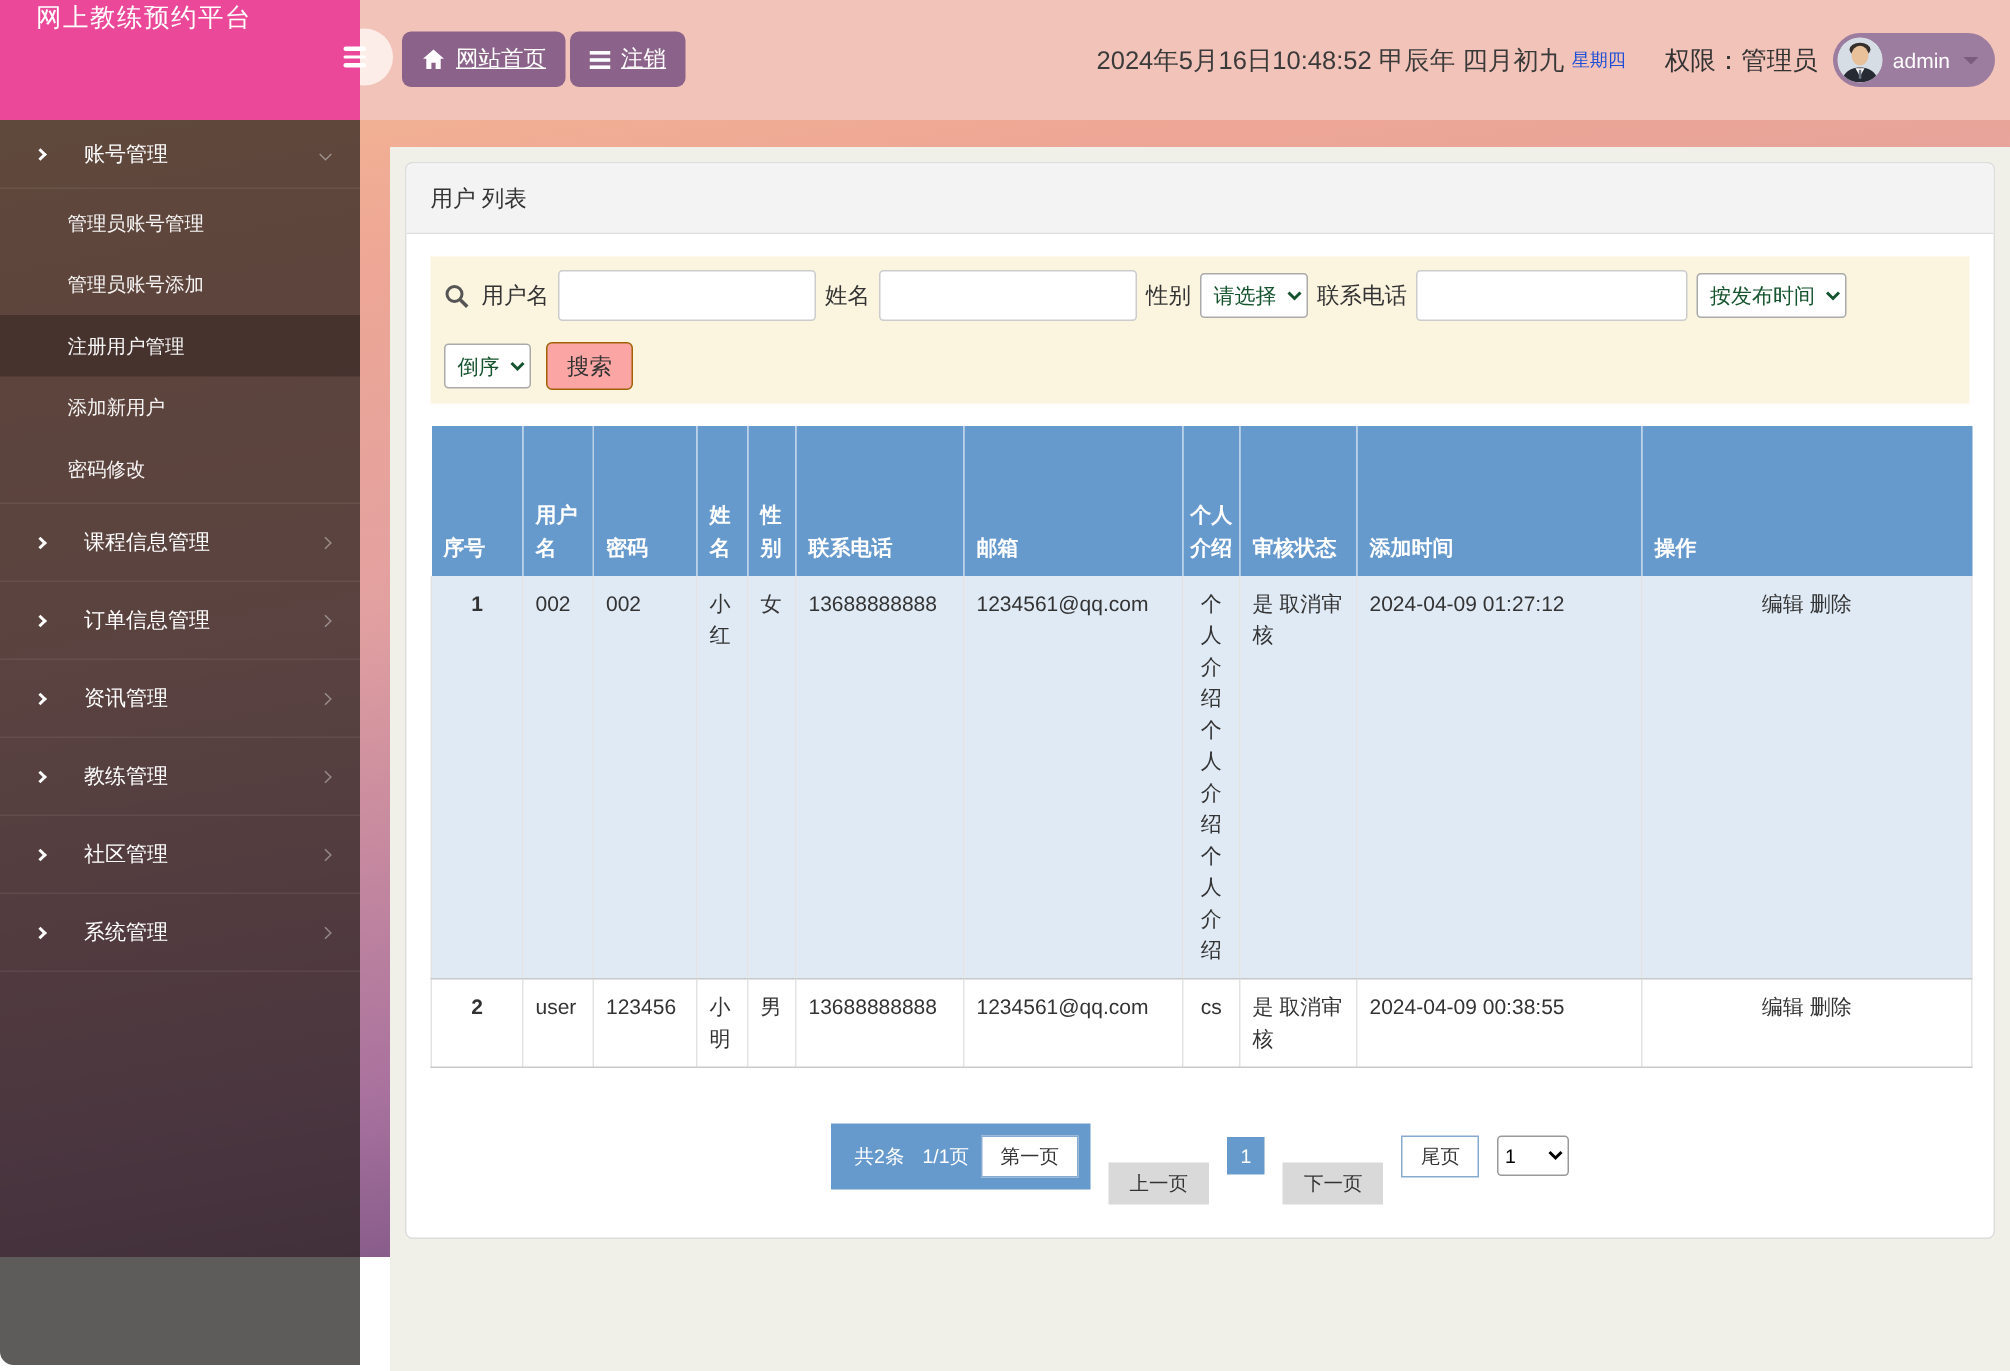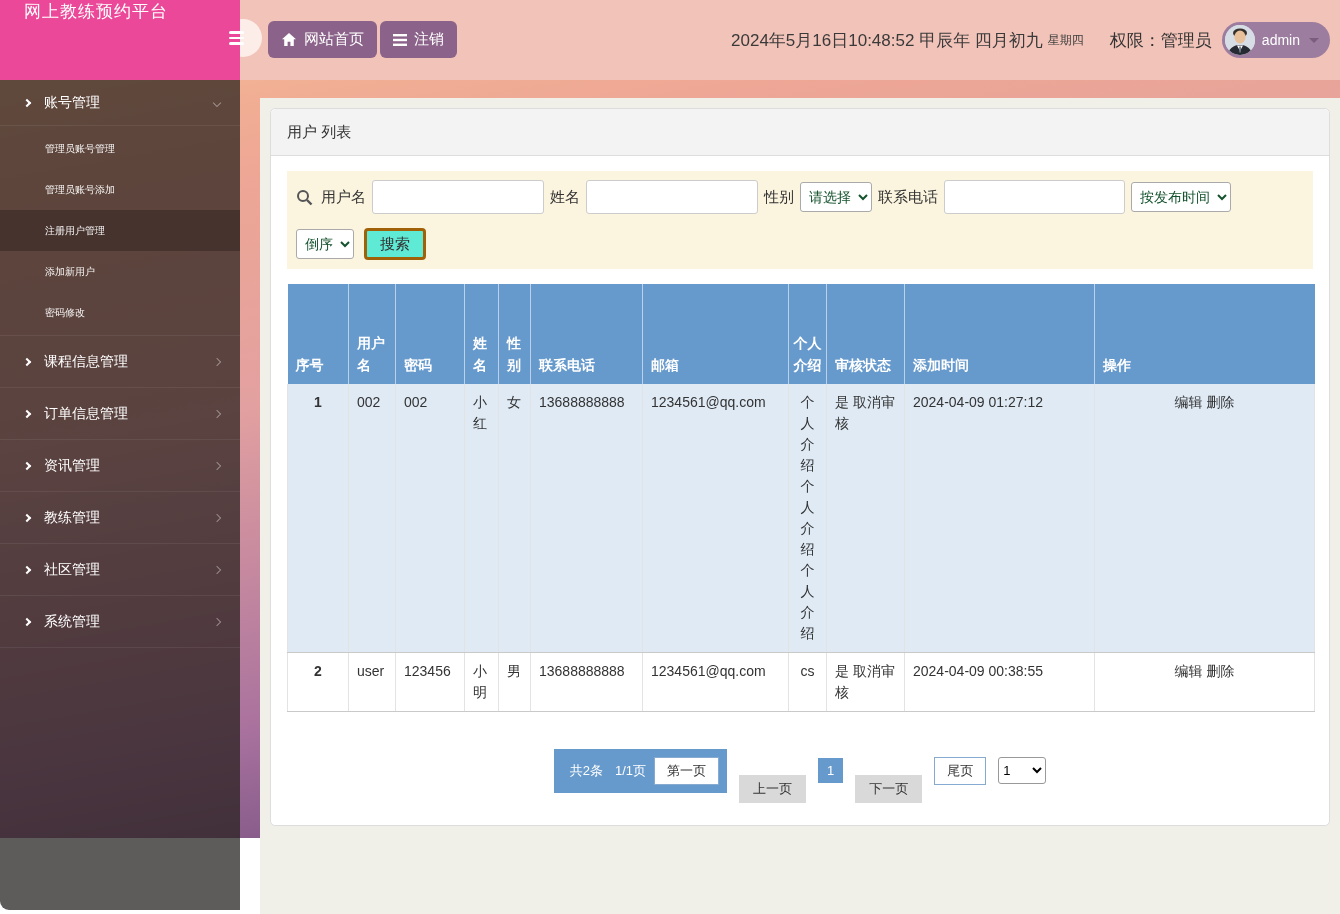--- a/index.html
+++ b/index.html
@@ -18,42 +18,42 @@
   .header { position:absolute; left:0; top:0; width:1340px; height:80px; background:#f2c3b8; z-index:5; }
   .brand { position:absolute; left:0; top:0; width:240px; height:80px; background:#ec4899; z-index:2;
     display:flex; align-items:flex-start; padding-left:24px; }
   .brand-title { color:#fff; font-size:17px; letter-spacing:1px; }
   .toggle-circle { position:absolute; left:224px; top:19px; width:38px; height:38px; border-radius:50%;
     background:rgba(255,249,246,0.78); z-index:1; }
   .hamburger { position:absolute; left:229px; top:31px; z-index:3; display:flex; flex-direction:column; gap:3px; cursor:pointer; }
   .hamburger span { display:block; width:15px; height:2.5px; background:#fff; border-radius:2px; }
   .nav-btn { position:absolute; top:21px; height:37px; background:#8b6289; color:#fff; border:none;
     border-radius:6px; display:flex; align-items:center; gap:7px; padding:0 13px; font-size:15px;
-    font-family:inherit; cursor:pointer; z-index:6; }
+    font-family:inherit; cursor:pointer; z-index:6;text-decoration:underline; }
   #btn-home { left:268px; }
   #btn-logout { left:380px; }
   .header-right { position:absolute; right:10px; top:0; height:80px; display:flex; align-items:center; z-index:6; }
   .datetime { font-size:17px; color:#3a3a3a; }
-  .weekday { font-size:12px; color:#404040; margin-left:5px; }
+  .weekday { font-size:12px; color:#1d4ed8; margin-left:5px; }
   .role-label { font-size:17px; margin-left:26px; }
   .role-value { font-size:17px; }
   .admin-pill { display:flex; align-items:center; background:#9c7c9f; border-radius:18px;
     padding:3px 11px 3px 3px; gap:7px; margin-left:10px; cursor:pointer; }
   .avatar { width:30px; height:30px; border-radius:50%; overflow:hidden; background:#d8dde3; flex:none; }
   .admin-name { color:#fff; font-size:14px; }
   .caret-down { width:0; height:0; border-left:5px solid transparent; border-right:5px solid transparent;
     border-top:5px solid #7b5c7e; margin-left:2px; }
   
   .sidebar { position:absolute; left:0; top:80px; width:240px; height:758px;
     background:rgba(38,30,27,0.72); z-index:4; }
   .menu-item { position:relative; display:flex; align-items:center; padding:0 24px; color:#fff;
-    font-size:14px; border-bottom:1px solid rgba(255,255,255,0.07); cursor:pointer; }
+    font-size:14px; border-bottom:1px solid rgba(255,255,255,0.07); cursor:pointer;gap:12px; }
   .menu-top { height:52px; }
   .menu-first { height:46px; }
-  .menu-sub { height:41px; padding-left:45px; color:rgba(255,255,255,0.95); font-size:10px; border-bottom:none; }
+  .menu-sub { height:41px; padding-left:45px; color:rgba(255,255,255,0.95); font-size:13px; border-bottom:none; }
   .menu-sub.active { background:rgba(0,0,0,0.24); }
   .submenu-wrap { border-bottom:1px solid rgba(255,255,255,0.07); padding:2px 0; }
   .chev { display:inline-block; width:6px; height:6px; border:solid #fff; border-width:0 2px 2px 0; }
   .chev-right { transform:rotate(-45deg); margin-right:14px; }
   .ind { position:absolute; right:20px; border-color:rgba(255,255,255,0.4); border-width:0 1.5px 1.5px 0; }
   .ind-down { transform:rotate(45deg); }
   .ind-right { transform:rotate(-45deg); }
   
   .panel { position:absolute; left:270px; top:108px; width:1060px; background:#fff;
     border:1px solid #ddd; border-radius:5px; z-index:3; padding-bottom:22px; }
@@ -63,21 +63,21 @@
   
   .search-box { background:#fbf4df; padding:9px 9px; display:flex; flex-wrap:wrap;
     align-items:center; gap:7px 6px; font-size:15px; color:#333; }
   .search-box input[type=text] { height:34px; border:1px solid #ccc; border-radius:3px; background:#fff;
     font-family:inherit; font-size:14px; padding:0 8px; }
   .inp-user, .inp-name { width:172px; }
   .inp-phone { width:181px; }
   .search-box select { height:30px; border:1px solid #aaa; border-radius:3px; background:#fff;
     font-family:inherit; font-size:14px; padding:0 4px; color:#14532d; }
   .flex-break { flex-basis:100%; height:0; }
-  .btn-search { height:32px; padding:0 13px; background:#5eead4; border:3px solid #a16207;
+  .btn-search { height:32px; padding:0 13px; background:#fca5a5; border:1px solid #a16207;
     border-radius:4px; font-family:inherit; font-size:15px; color:#333; cursor:pointer; margin-left:4px; }
   .search-icon-svg { margin-right:2px; display:block; }
   
   table.user-table { margin-top:15px; border-collapse:collapse; table-layout:fixed; width:1027px;
     font-size:14px; color:#333; }
   .user-table thead th { background:#6699cc; color:#fff; vertical-align:bottom; text-align:left;
     padding:8px; font-weight:bold; height:100px; border-right:1px solid rgba(255,255,255,0.55); line-height:22px; word-break:break-all; }
   .user-table thead th:last-child { border-right:none; }
   .user-table thead th.c-center { text-align:center; padding:8px 4px; }
   .user-table tbody td { vertical-align:top; padding:8px; border-right:1px solid #e3e3e3;

